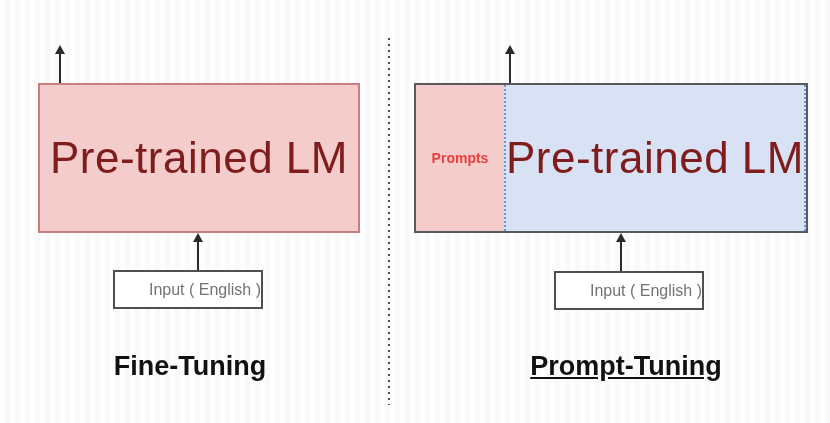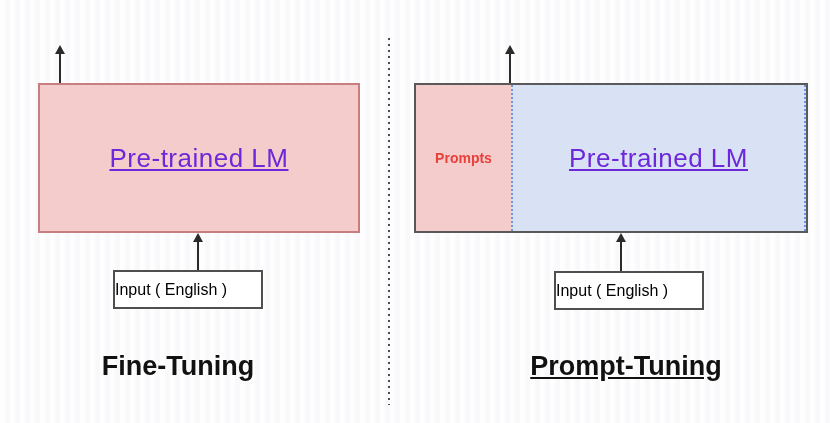--- a/index.html
+++ b/index.html
@@ -52,25 +52,24 @@
   .blue-region {
     flex: 1;
     background: #d9e2f5;
     border-left: 2px dotted #6c96e2;
     border-right: 2px dotted #6c96e2;
     display: flex;
     align-items: center;
     justify-content: center;
   }
   .model-label {
-    font-size: 26px;
-    color: #6d28d9;
+    font-size: 44px;
+    color: #7f1d1d;
     letter-spacing: 0.5px;
     white-space: nowrap;
-    text-decoration: underline;
   }
 
   
   .arrow-up {
     position: absolute;
     width: 12px;
   }
   .arrow-up::before {          
     content: "";
     position: absolute;
@@ -94,40 +93,40 @@
   .arrow-in-right  { left: 615px; top: 233px; height: 38px; }
 
   
   .input-box {
     position: absolute;
     box-sizing: border-box;
     background: #ffffff;
     border: 2px solid #4f4f4f;
     display: flex;
     align-items: center;
-    justify-content: flex-start;
+    justify-content: flex-end;
     font-size: 16px;
-    color: #000000;
+    color: #737373;
     white-space: nowrap;
   }
   .input-box-left  { left: 113px; top: 270px; width: 150px; height: 39px; }
   .input-box-right { left: 554px; top: 271px; width: 150px; height: 39px; }
 
   
   .caption {
     position: absolute;
     top: 351px;
     width: 300px;
     text-align: center;
     font-size: 27px;
     font-weight: bold;
     color: #111111;
     white-space: nowrap;
   }
-  .caption-left  { left: 28px; }
+  .caption-left  { left: 40px; }
   .caption-right { left: 476px; text-decoration: underline; }
 
   
   .separator {
     position: absolute;
     left: 388px; top: 38px;
     width: 2px; height: 367px;
     background: repeating-linear-gradient(
       to bottom,
       #4d4d4d 0px, #4d4d4d 2px,

